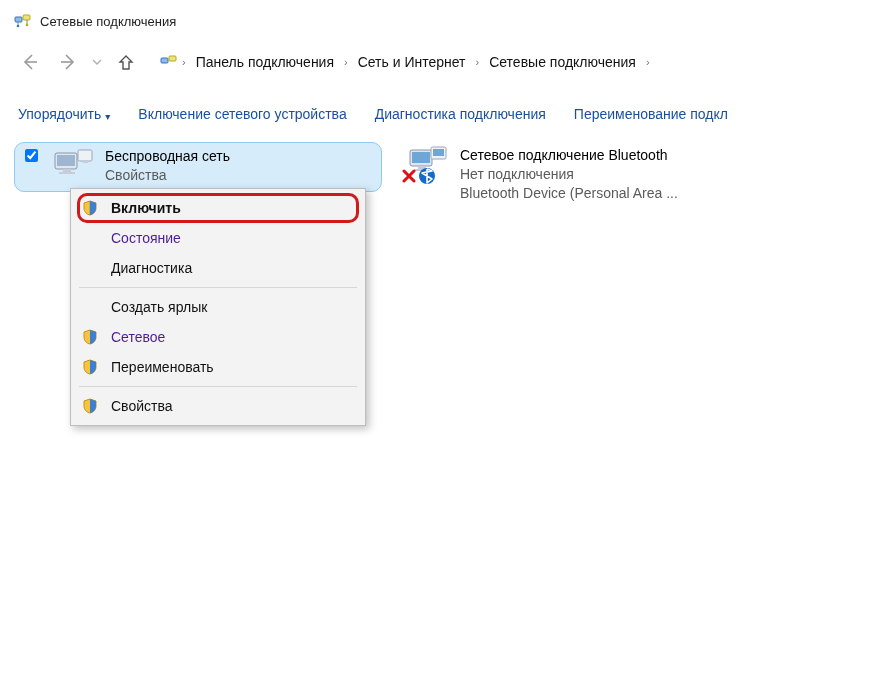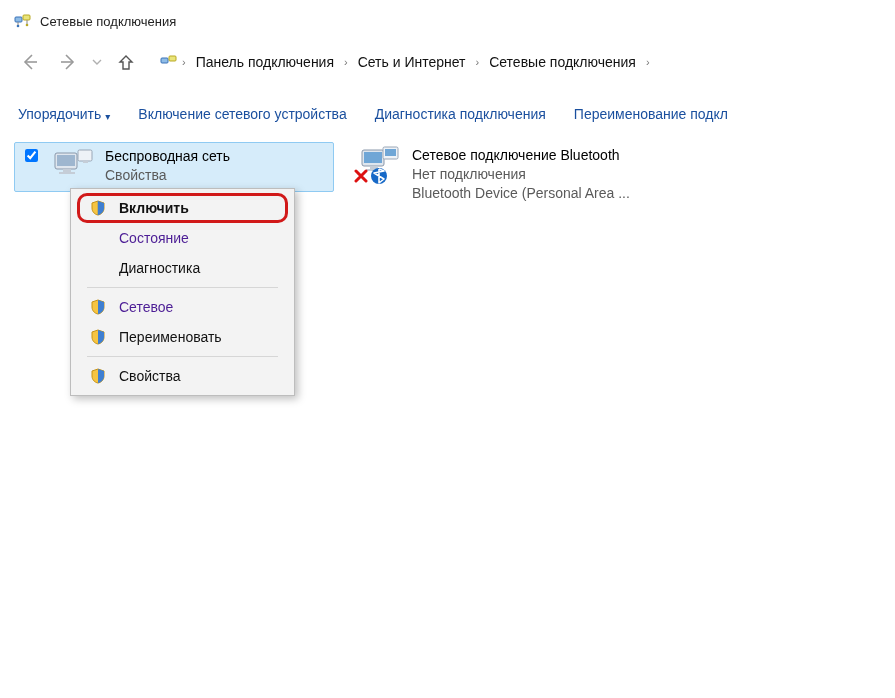--- a/index.html
+++ b/index.html
@@ -73,23 +73,23 @@
     padding: 8px 14px;
   }
   .adapters {
     display:flex;
     gap: 18px;
   }
   .adapter {
     display:flex;
     align-items:flex-start;
     gap:10px;
-    width: 320px;
+    width: 368px;
     padding: 4px 6px 6px 6px;
-    border-radius:2px;
+    border-radius:10px;
   }
   .adapter.selected {
     background: #d6ecfa;
     border: 1px solid #8fcaf2;
     height: 50px;
   }
   .adapter .chk {
     margin-top:2px;
   }
   .adapter .icon { width:44px; display:flex; align-items:flex-start; justify-content:center; position:relative;}
@@ -97,25 +97,25 @@
   .adapter .name { color:#000; font-size:14px;}
   .adapter .state { color:#5a5a5a; font-size:14px;}
   .adapter .device { color:#5a5a5a; font-size:14px;text-align:right;}
   .bt-overlay { position:absolute; left:-4px; bottom:-2px; }
 
   
   .ctx {
     position:absolute;
     left: 70px;
     top: 188px;
-    width: 225px;
+    width: 296px;
     background:#f3f3f3;
     border:1px solid #bdbdbd;
     box-shadow: 3px 3px 8px rgba(0,0,0,.25);
-    padding: 4px 8px;
+    padding: 4px 0;
     z-index: 50;
   }
   .ctx .row {
     display:flex; align-items:center;
     height: 30px;
     padding: 0 10px 0 8px;
     gap: 10px;
     font-size:14px;
     color:#111;
   }
@@ -278,20 +278,24 @@
       <span>Состояние</span>
     </div>
 
     <div class="row">
       <span class="glyph"></span>
       <span>Диагностика</span>
     </div>
 
     <div class="sep"></div>
 
+    <div class="row">
+      <span class="glyph"></span>
+      <span>Создать ярлык</span>
+    </div>
 
     <div class="row disabled">
       <span class="glyph">
         <svg width="16" height="16" viewBox="0 0 16 16">
             <path d="M8 1 L14 3 V8 C14 12 11 14.5 8 15 C5 14.5 2 12 2 8 V3 Z" fill="#f6c441" stroke="#c79214"></path>
             <path d="M8 1 L14 3 V8 C14 12 11 14.5 8 15 Z" fill="#3f7fd1"></path>
           </svg>
       </span>
       <span>Сетевое</span>
     </div>

